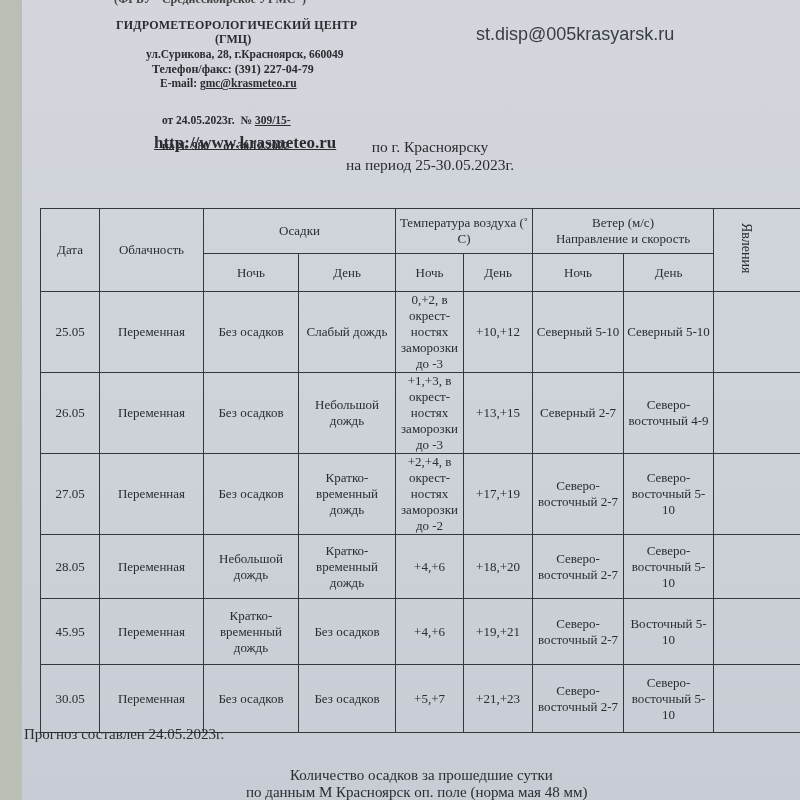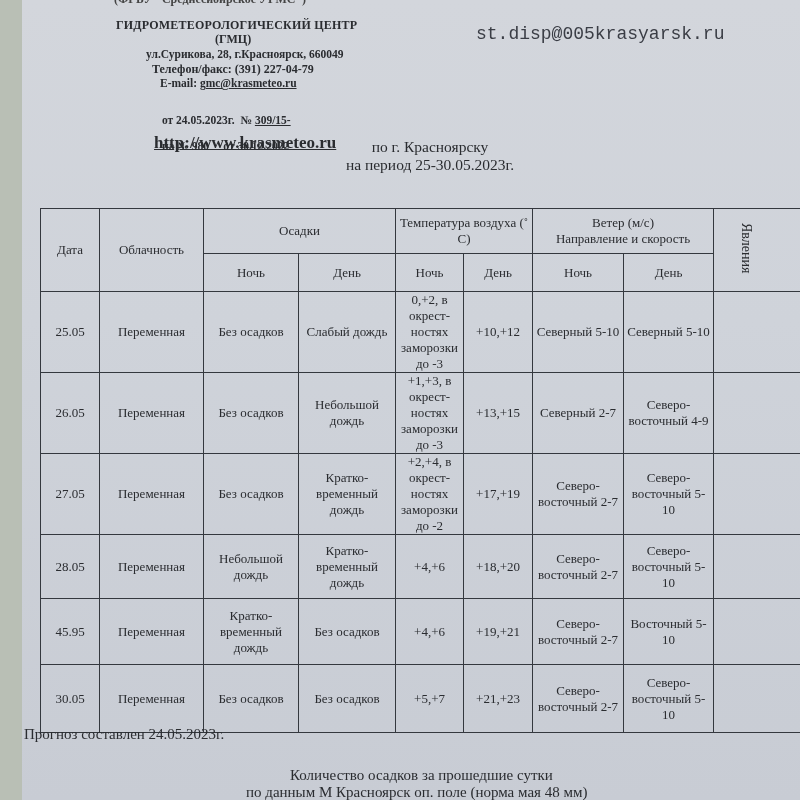--- a/index.html
+++ b/index.html
@@ -18,21 +18,21 @@
   .org-top { left:114px; top:-8px; font-weight:bold; font-size:12px; color:#444; }
   .org-name { left:116px; top:18px; font-weight:bold; font-size:12px; letter-spacing:0.2px; }
   .org-abbr { left:215px; top:32px; font-weight:bold; font-size:12px; }
   .addr { left:146px; top:48px; font-weight:bold; font-size:11.5px; }
   .phone { left:152px; top:62px; font-weight:bold; font-size:12px; }
   .email { left:160px; top:77px; font-weight:bold; font-size:11.5px; }
   .email u, .web, .num u { text-decoration:underline;margin-top:42px; }
   .web { left:154px; top:91px; font-weight:bold; font-size:17px; }
   .ref1 { left:162px; top:114px; font-weight:bold; font-size:11.5px; }
   .ref2 { left:162px; top:140px; font-weight:bold; font-size:11.5px; }
-  .disp { left:476px; top:24px; font-size:18px; color:#3a3d45; font-family:Liberation Mono, monospace; }
+  .disp { left:476px; top:24px; font-size:18px; color:#3a3d45; font-family:Liberation Sans, sans-serif; }
   .title { left:300px; top:138px; width:260px; text-align:center; font-size:15.5px; line-height:18px; }
   table.fc {
     position:absolute; left:40px; top:208px; width:800px;
     border-collapse:collapse; font-size:13px; text-align:center; table-layout:fixed;
   }
   table.fc td, table.fc th {
     border:1.5px solid #34383e; font-weight:normal; padding:0 2px; vertical-align:middle; line-height:16px;
   }
   .vert { writing-mode:vertical-rl; display:inline-block; font-size:14px; }
   .footer1 { left:24px; top:726px; font-size:15px; }

